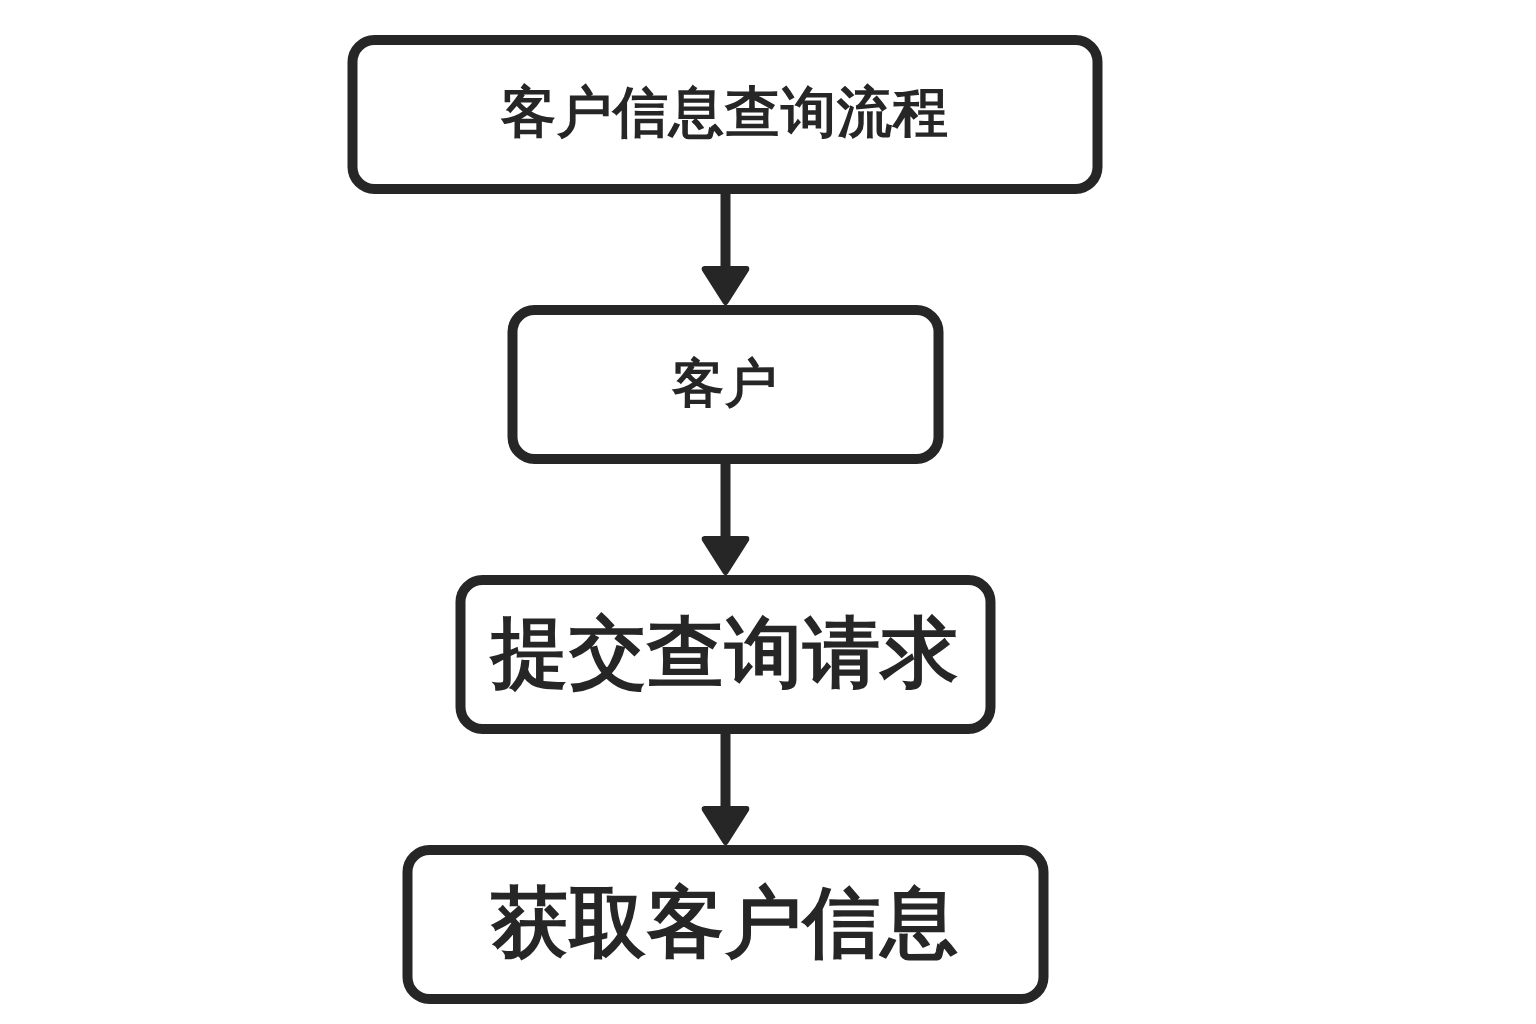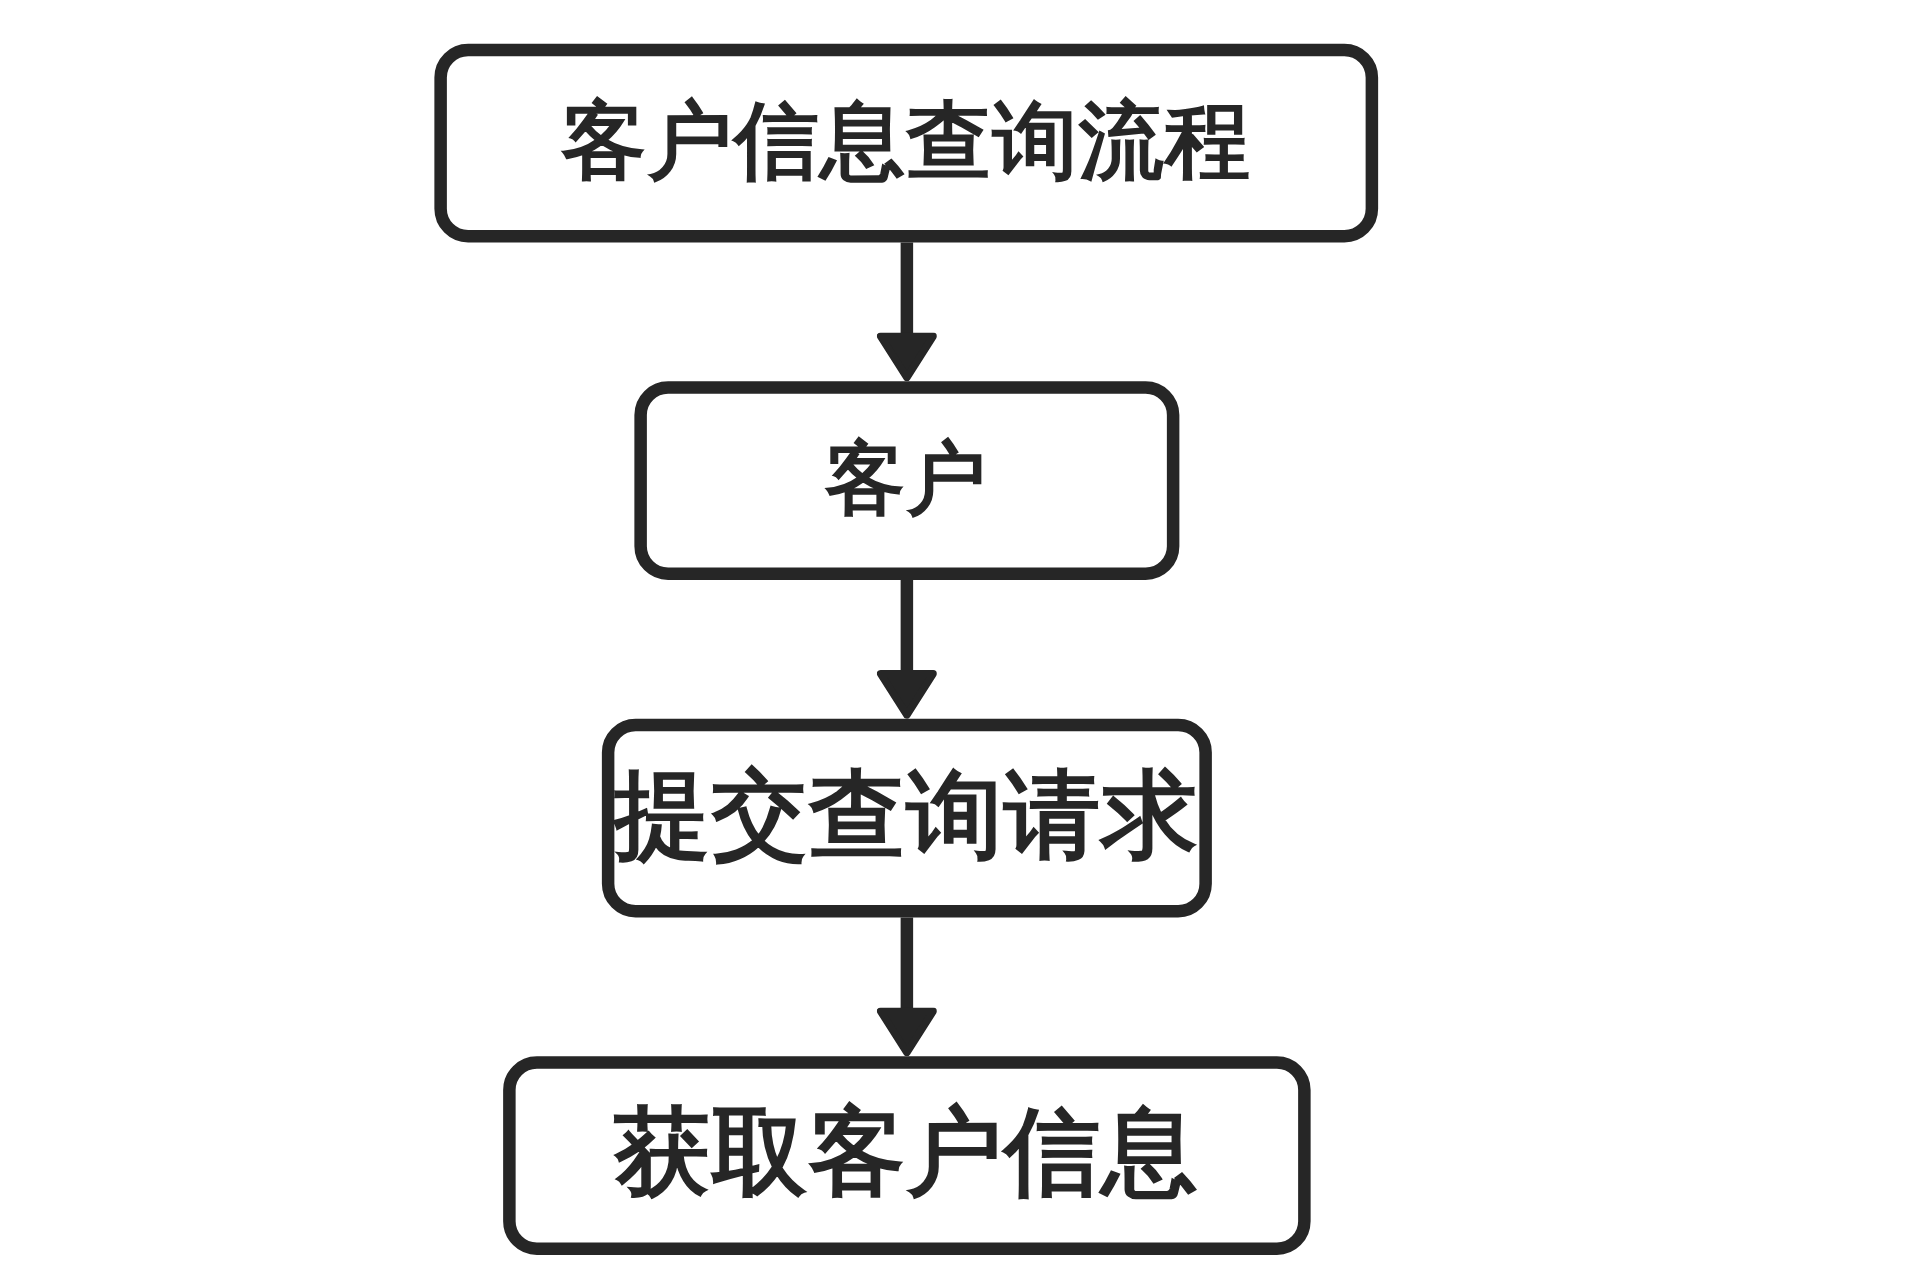--- a/index.html
+++ b/index.html
@@ -42,24 +42,24 @@
   .node-label {
     color: var(--ink);
     font-weight: 900;
     letter-spacing: 1px;
     white-space: nowrap;
     line-height: 1;
     padding-bottom: 4px;
   }
   
   .node-0 { width: 755px; }
-  .node-0 .node-label { font-size: 68px; }
+  .node-0 .node-label { font-size: 55px; }
   .node-1 { width: 436px; }
-  .node-1 .node-label { font-size: 64px; }
-  .node-2 { width: 488px; }
+  .node-1 .node-label { font-size: 52px; }
+  .node-2 { width: 540px; }
   .node-2 .node-label { font-size: 77px; }
   .node-3 { width: 646px; }
   .node-3 .node-label { font-size: 77px; }
 
   .arrow {
     display: flex;
     flex-direction: column;
     align-items: center;
     height: 111px;
     flex: none;

